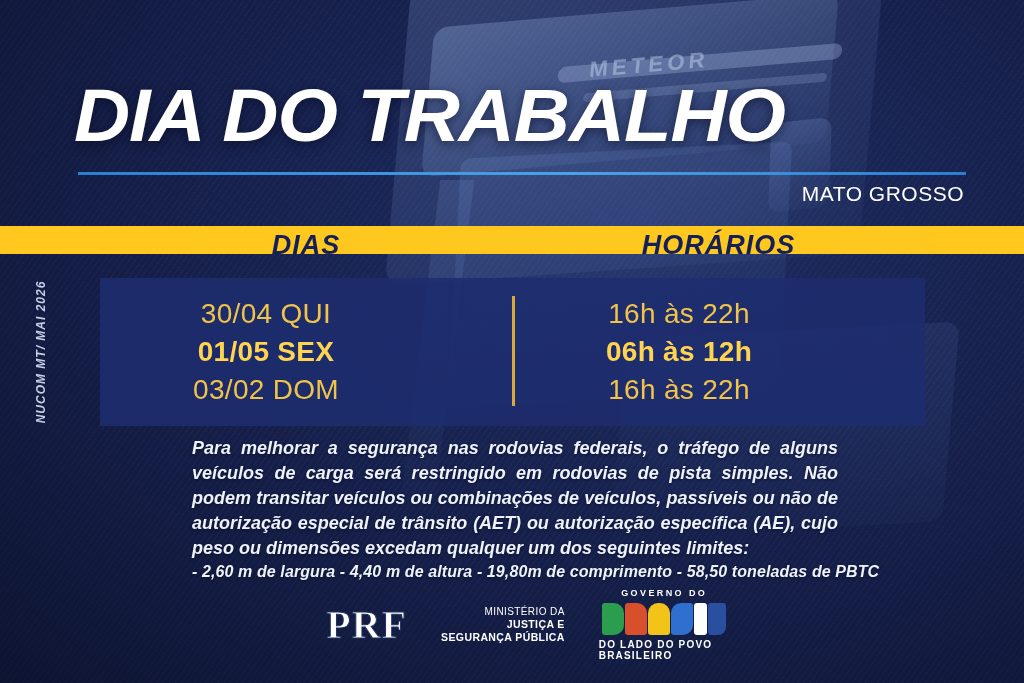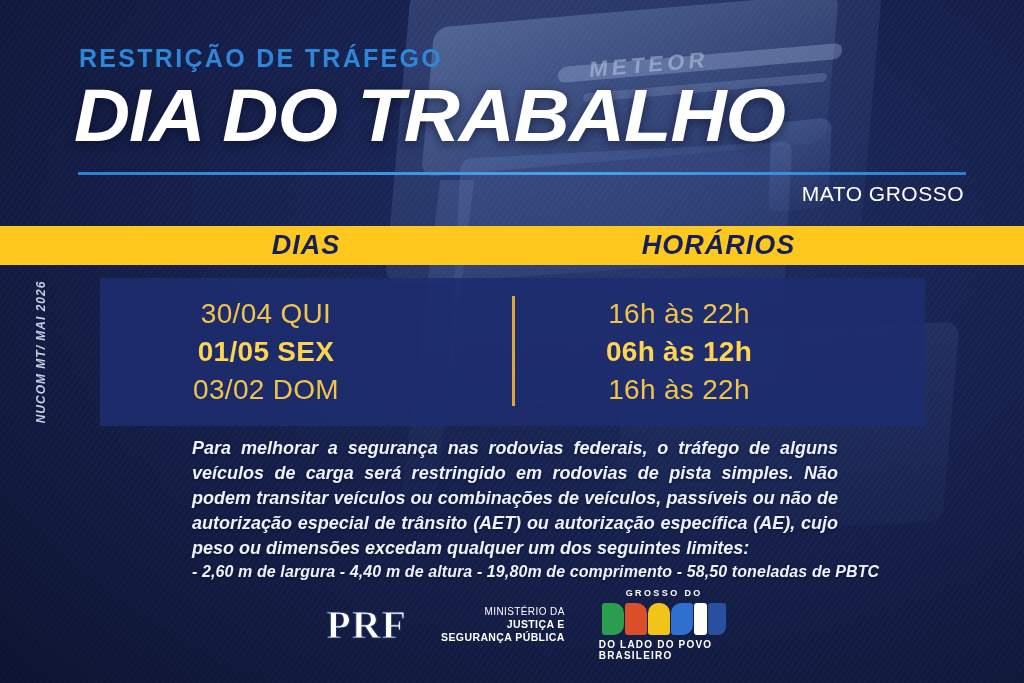--- a/index.html
+++ b/index.html
@@ -117,21 +117,21 @@
     background:linear-gradient(90deg,#2b7fd0,#4aa2e8 55%,#2b7fd0);
   }
   .state{
     position:absolute;right:60px;top:182px;
     font-size:21px;font-weight:400;letter-spacing:.5px;
     color:#ffffff;
   }
 
   
   .band{
-    position:absolute;left:0;top:226px;width:1024px;height:39px;
+    position:absolute;left:0;top:226px;width:1024px;height:28px;
     background:#ffc81e;
   }
   .band .cell{
     position:absolute;top:0;height:38px;
     display:flex;align-items:center;justify-content:center;
     font-size:27px;font-weight:700;font-style:italic;letter-spacing:1px;
     color:#15205a;
   }
   .band .c1{left:100px;width:412px;}
   .band .c2{left:512px;width:413px;}
@@ -237,21 +237,20 @@
   <div class="ghost g-strip"></div>
   <div class="ghost g-strip2"></div>
   <div class="ghost g-mirror"></div>
   <div class="ghost g-pillar"></div>
   <div class="ghost g-low"></div>
   <div class="ghost g-meteor">METEOR</div>
 
   <div class="hatch"></div>
   <div class="vig"></div>
 
-  <div class="kicker">RESTRIÇÃO DE TRÁFEGO</div>
   <div class="title">DIA DO TRABALHO</div>
   <div class="rule"></div>
   <div class="state">MATO GROSSO</div>
 
   <div class="band">
     <div class="cell c1">DIAS</div>
     <div class="cell c2">HORÁRIOS</div>
   </div>
 
   <div class="panel"></div>
@@ -277,21 +276,21 @@
   <div class="footer">
     <div class="prf">PRF</div>
 
     <div class="minist">
       <div class="l1">MINISTÉRIO DA</div>
       <div class="l2">JUSTIÇA E</div>
       <div class="l3">SEGURANÇA PÚBLICA</div>
     </div>
 
     <div class="gov">
-      <div class="top">GROSSO DO</div>
+      <div class="top">GOVERNO DO</div>
       <div class="brasil">
         <span class="b-B"></span>
         <span class="b-R"></span>
         <span class="b-A"></span>
         <span class="b-S"></span>
         <span class="b-I"></span>
         <span class="b-L"></span>
       </div>
       <div class="bot">DO LADO DO POVO BRASILEIRO</div>
     </div>

